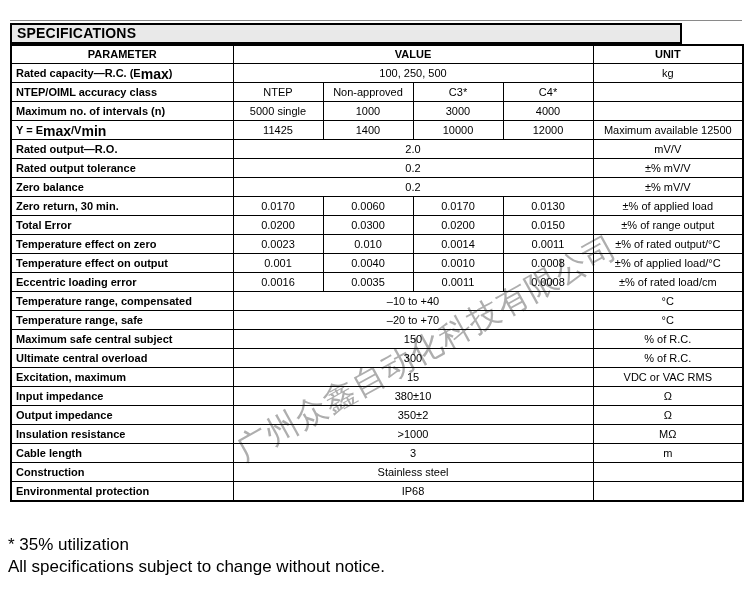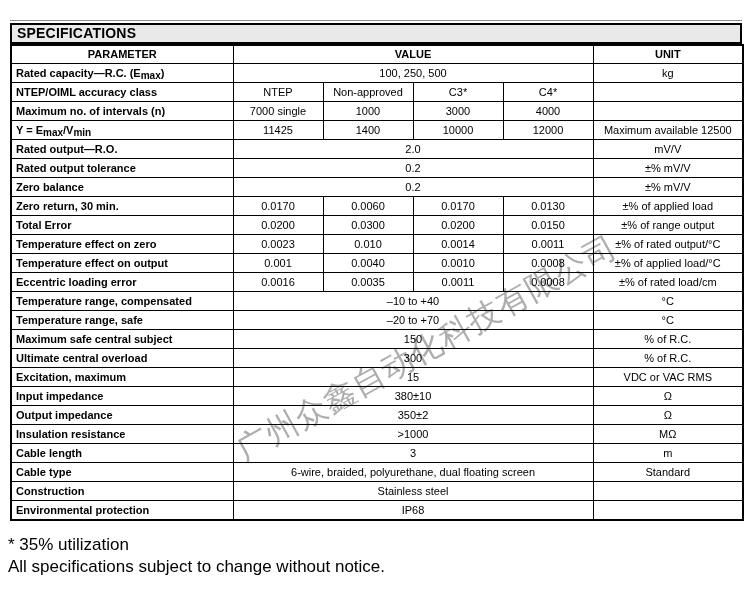--- a/index.html
+++ b/index.html
@@ -20,21 +20,21 @@
     left: 10px;
     top: 20px;
     width: 732px;
     height: 1px;
     background: #8a8a8a;
   }
   .title-bar {
     position: absolute;
     left: 10px;
     top: 23px;
-    width: 732px;
+    width: 672px;
     height: 21px;
     box-sizing: border-box;
     background: #e9e9e9;
     border: 2px solid #000;
     font-size: 14px;
     font-weight: bold;
     line-height: 17px;
     padding-left: 5px;
     letter-spacing: 0.2px;
   }
@@ -66,21 +66,21 @@
     line-height: 17px;
   }
   .spec-table td.param {
     font-weight: bold;
     text-align: left;
   }
   .spec-table td.val, .spec-table td.unit {
     text-align: center;
   }
   sub {
-    font-size: 10px;
+    font-size: 14px;
     vertical-align: -2px;
     line-height: 0;
   }
   .footnotes {
     position: absolute;
     left: 8px;
     top: 534px;
     font-size: 17px;
     line-height: 22px;
   }
@@ -134,21 +134,21 @@
       <tr>
         <td class="param">NTEP/OIML accuracy class</td>
         <td class="val">NTEP</td>
         <td class="val">Non-approved</td>
         <td class="val">C3*</td>
         <td class="val">C4*</td>
         <td class="unit"></td>
       </tr>
       <tr>
         <td class="param">Maximum no. of intervals (n)</td>
-        <td class="val">7000 single</td>
+        <td class="val">5000 single</td>
         <td class="val">1000</td>
         <td class="val">3000</td>
         <td class="val">4000</td>
         <td class="unit"></td>
       </tr>
       <tr>
         <td class="param">Y = E<sub>max</sub>/V<sub>min</sub></td>
         <td class="val">11425</td>
         <td class="val">1400</td>
         <td class="val">10000</td>
@@ -249,25 +249,20 @@
         <td class="param">Insulation resistance</td>
         <td class="val" colspan="4">&gt;1000</td>
         <td class="unit">MΩ</td>
       </tr>
       <tr>
         <td class="param">Cable length</td>
         <td class="val" colspan="4">3</td>
         <td class="unit">m</td>
       </tr>
       <tr>
-        <td class="param">Cable type</td>
-        <td class="val" colspan="4">6-wire, braided, polyurethane, dual floating screen</td>
-        <td class="unit">Standard</td>
-      </tr>
-      <tr>
         <td class="param">Construction</td>
         <td class="val" colspan="4">Stainless steel</td>
         <td class="unit"></td>
       </tr>
       <tr>
         <td class="param">Environmental protection</td>
         <td class="val" colspan="4">IP68</td>
         <td class="unit"></td>
       </tr>
     </tbody>

